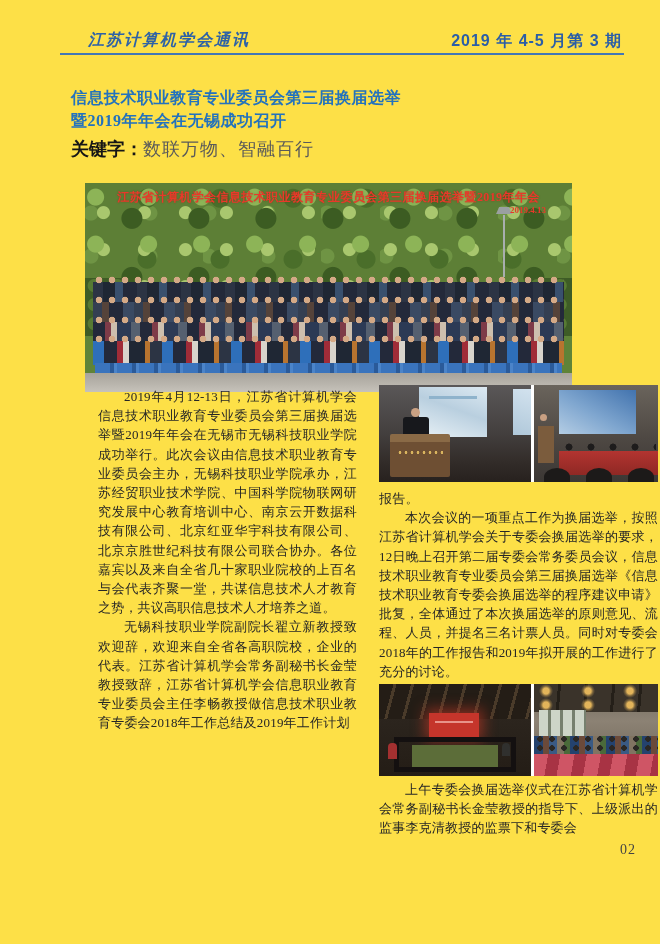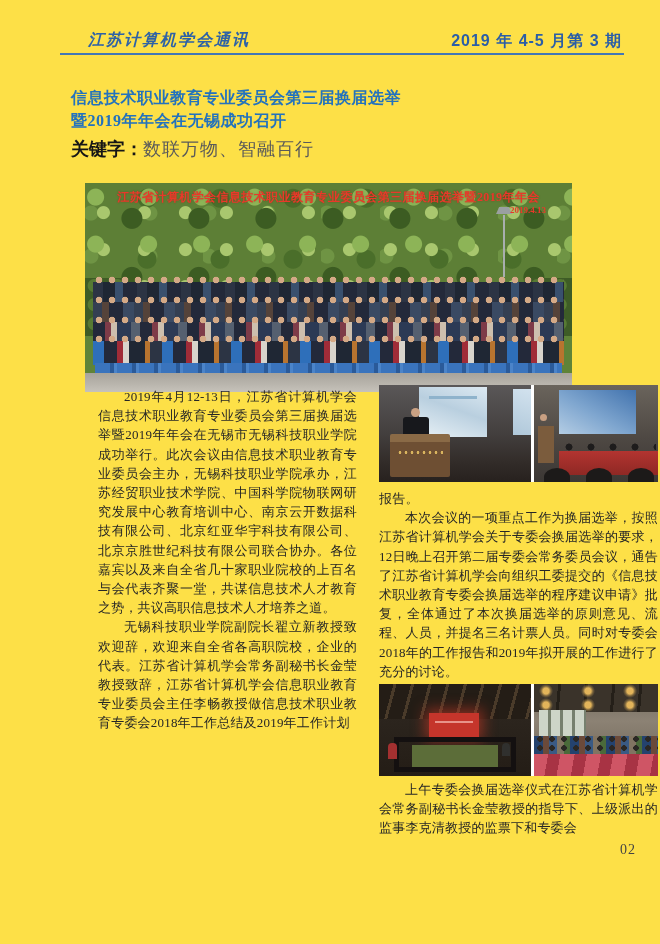--- a/index.html
+++ b/index.html
@@ -183,21 +183,21 @@
         <div class="spk-head"></div>
         <div class="panel-heads"></div>
         <div class="table"></div>
         <div class="aud" style="left:8%"></div>
         <div class="aud" style="left:42%"></div>
         <div class="aud" style="left:76%"></div>
       </div>
     </div>
 
     <p class="noindent">报告。</p>
-    <p>本次会议的一项重点工作为换届选举，按照江苏省计算机学会关于专委会换届选举的要求，12日晚上召开第二届专委会常务委员会议，通告了江苏省计算机学会向组织工委提交的《信息技术职业教育专委会换届选举的程序建议申请》批复，全体通过了本次换届选举的原则意见、流程、人员，并提名三名计票人员。同时对专委会2018年的工作报告和2019年拟开展的工作进行了充分的讨论。</p>
+    <p>本次会议的一项重点工作为换届选举，按照江苏省计算机学会关于专委会换届选举的要求，12日晚上召开第二届专委会常务委员会议，信息技术职业教育专业委员会第三届换届选举《信息技术职业教育专委会换届选举的程序建议申请》批复，全体通过了本次换届选举的原则意见、流程、人员，并提名三名计票人员。同时对专委会2018年的工作报告和2019年拟开展的工作进行了充分的讨论。</p>
 
     <div class="sphoto p2">
       <div class="pane p2-l">
         <div class="ceiling"></div>
         <div class="rscreen">
             <i></i>
           </div>
         <div class="carpet"></div>
         <div class="utable"></div>
         <div class="fig-red"></div>

